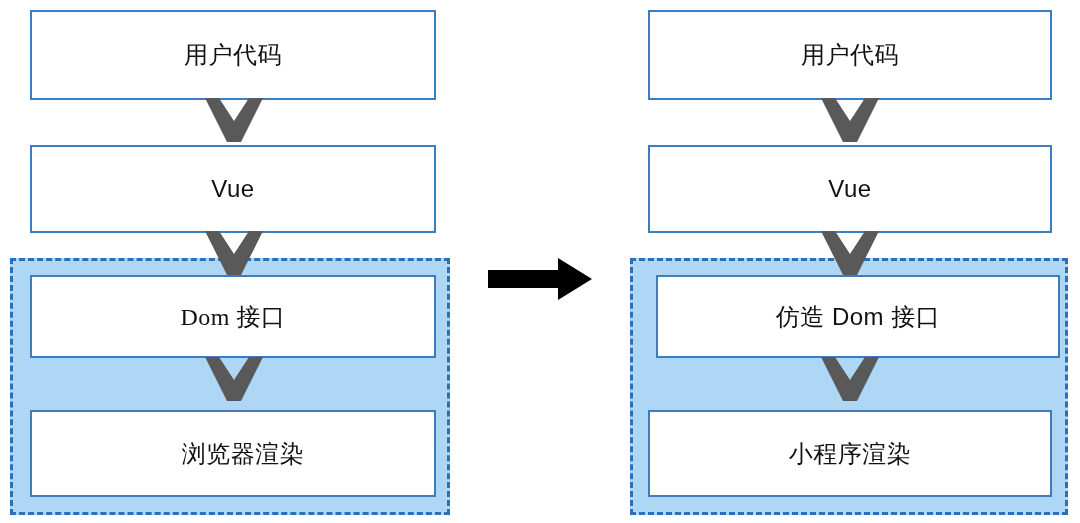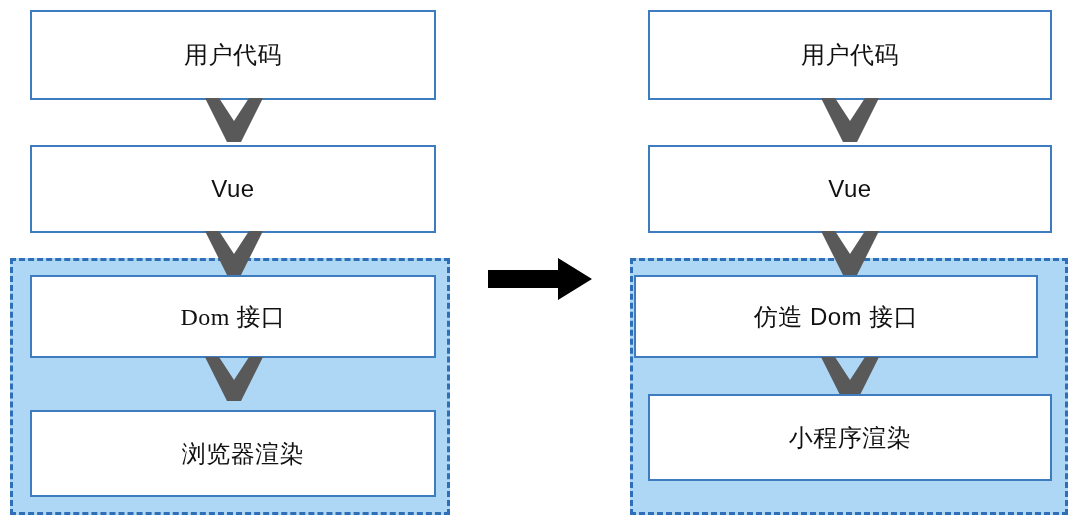--- a/index.html
+++ b/index.html
@@ -130,29 +130,29 @@
     <div class="abs proc-box" style="left:30px; top:145px; width:404px; height:88px;">
       <span class="proc-label">Vue</span>
     </div>
 
     <div class="abs chevron" style="left:203px; top:231px; width:58px; height:48px;">
       <svg width="58" height="48" viewBox="0 0 58 48" aria-hidden="true">
         <path d="M0 0 L14 0 L29 23 L44 0 L58 0 L36 44 L22 44 Z" fill="#595959"></path>
       </svg>
     </div>
 
-    <div class="abs proc-box" style="left:16px; top:275px; width:404px; height:83px;">
+    <div class="abs proc-box" style="left:38px; top:275px; width:404px; height:83px;">
       <span class="proc-label">仿造 Dom 接口</span>
     </div>
 
     <div class="abs chevron" style="left:203px; top:357px; width:58px; height:48px;">
       <svg width="58" height="48" viewBox="0 0 58 48" aria-hidden="true">
         <path d="M0 0 L14 0 L29 23 L44 0 L58 0 L36 44 L22 44 Z" fill="#595959"></path>
       </svg>
     </div>
 
-    <div class="abs proc-box" style="left:30px; top:394px; width:404px; height:87px;">
+    <div class="abs proc-box" style="left:30px; top:410px; width:404px; height:87px;">
       <span class="proc-label">小程序渲染</span>
     </div>
   </div>
 
   <span class="sr-only">Vue 渲染流程对比</span>
 </div>
 
 </body></html>

